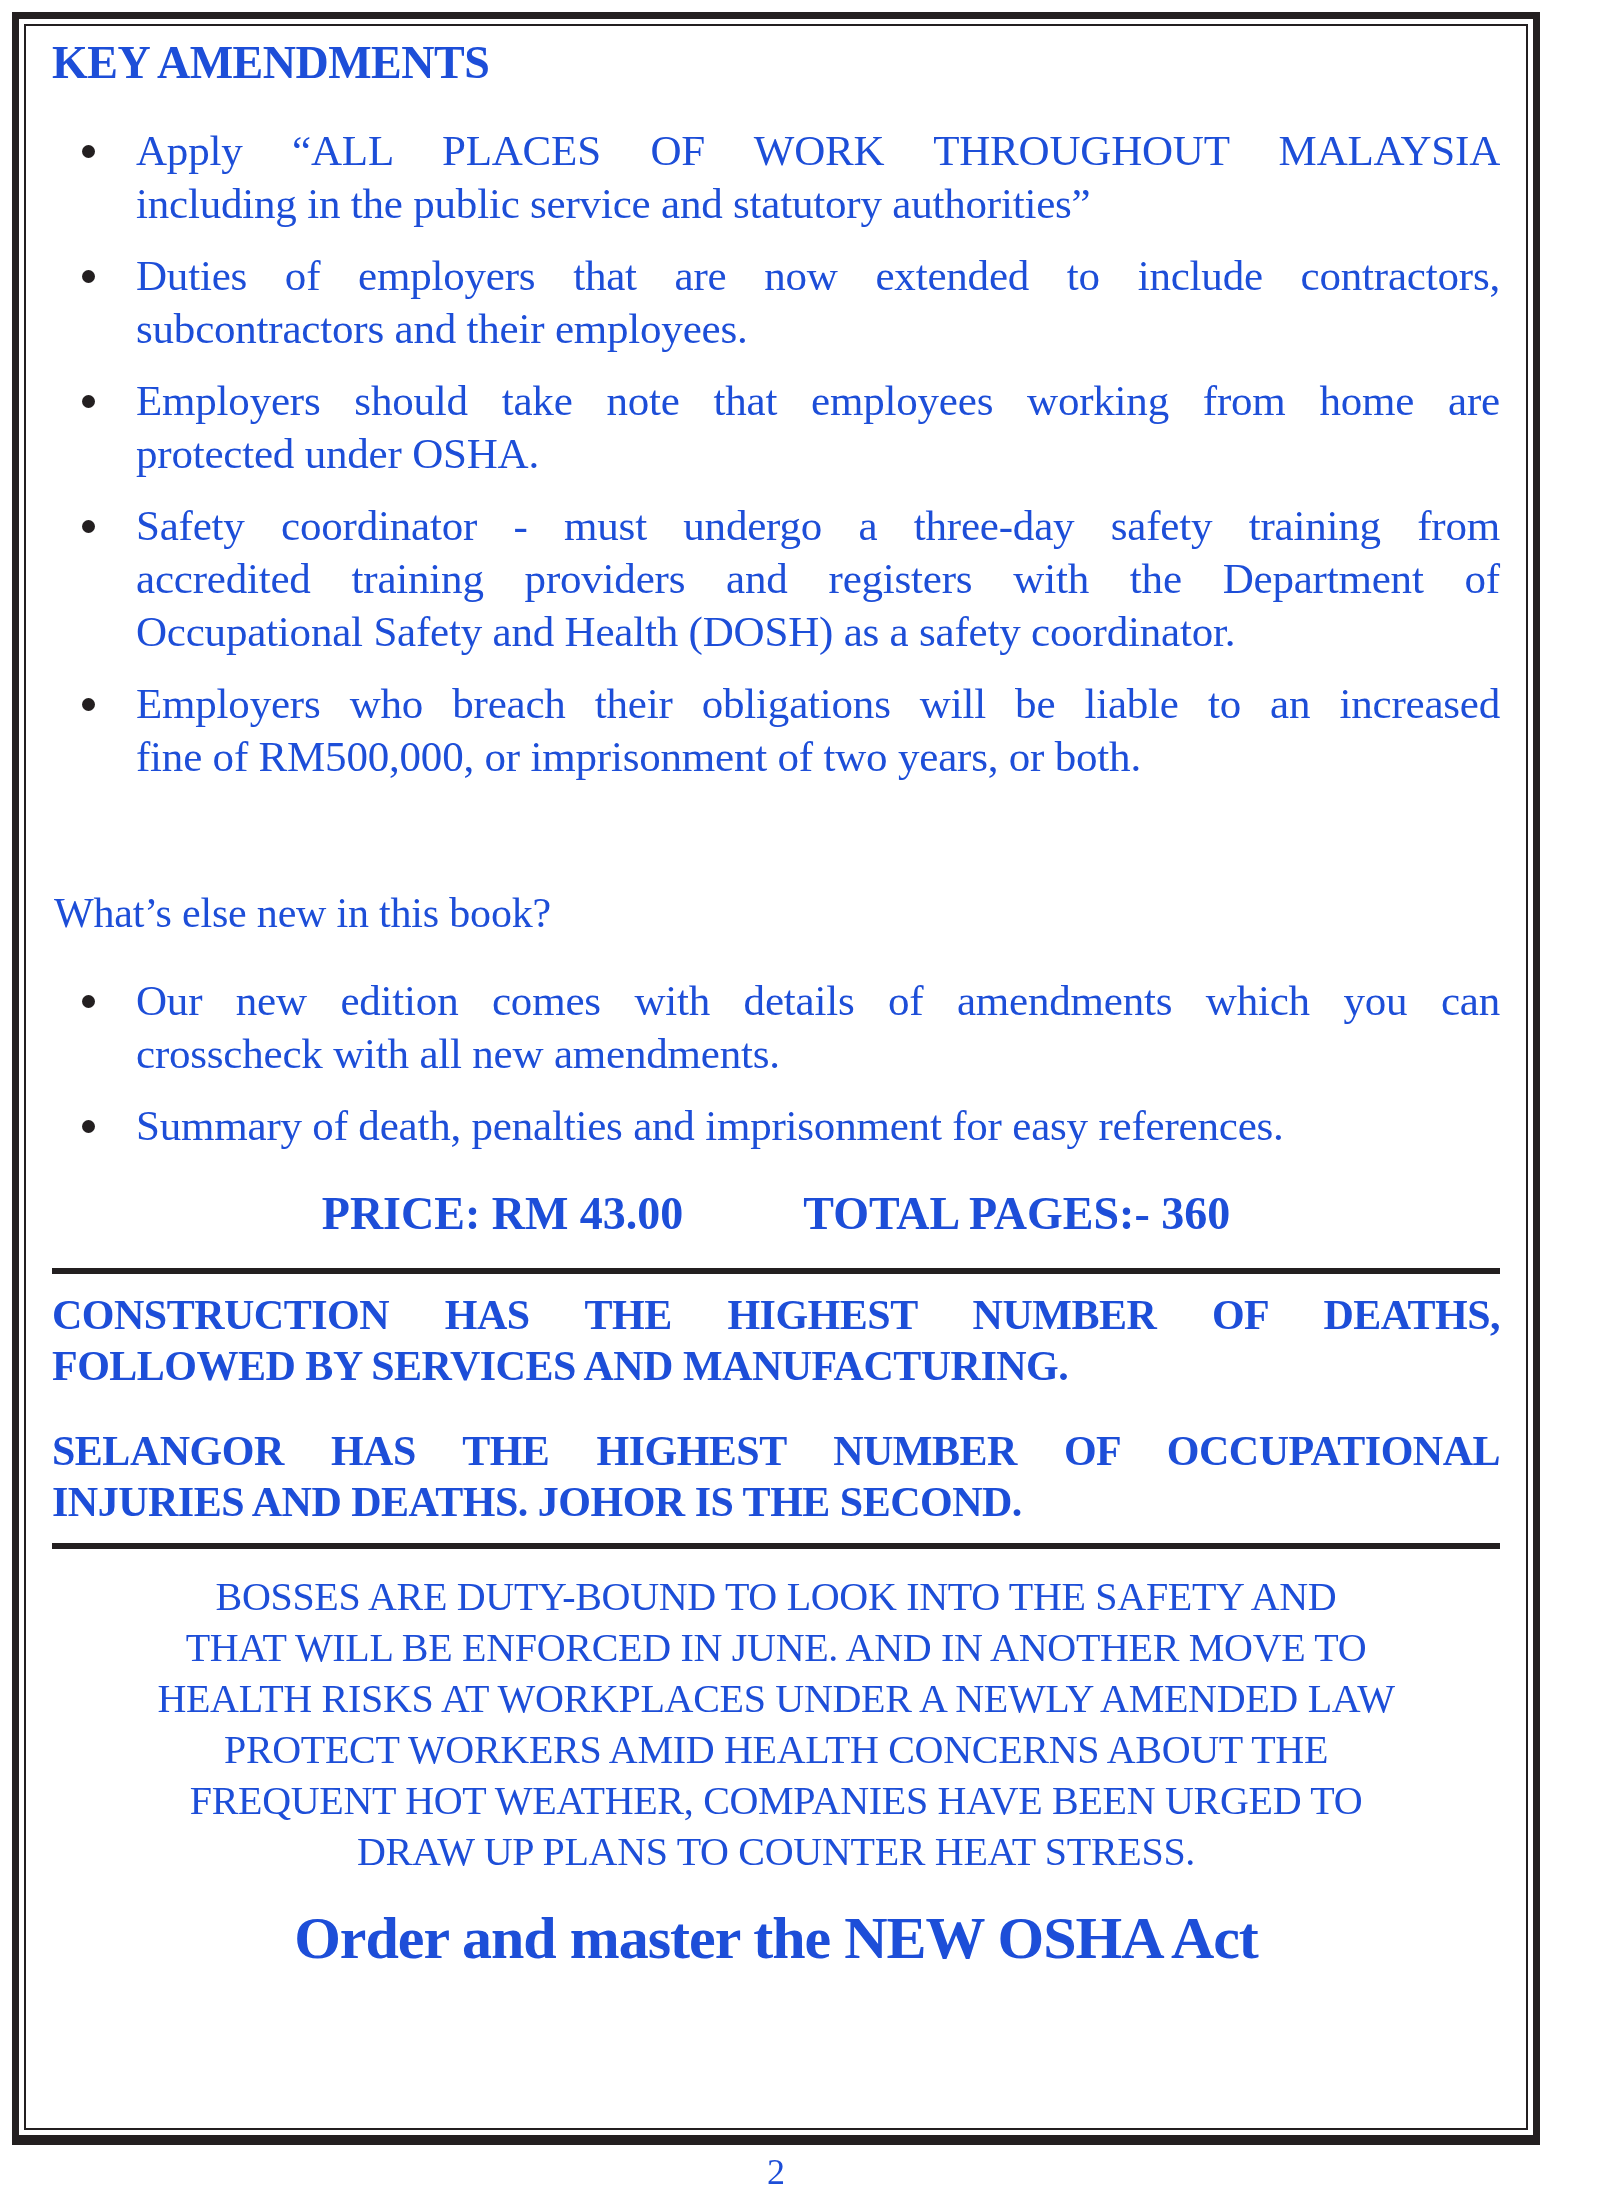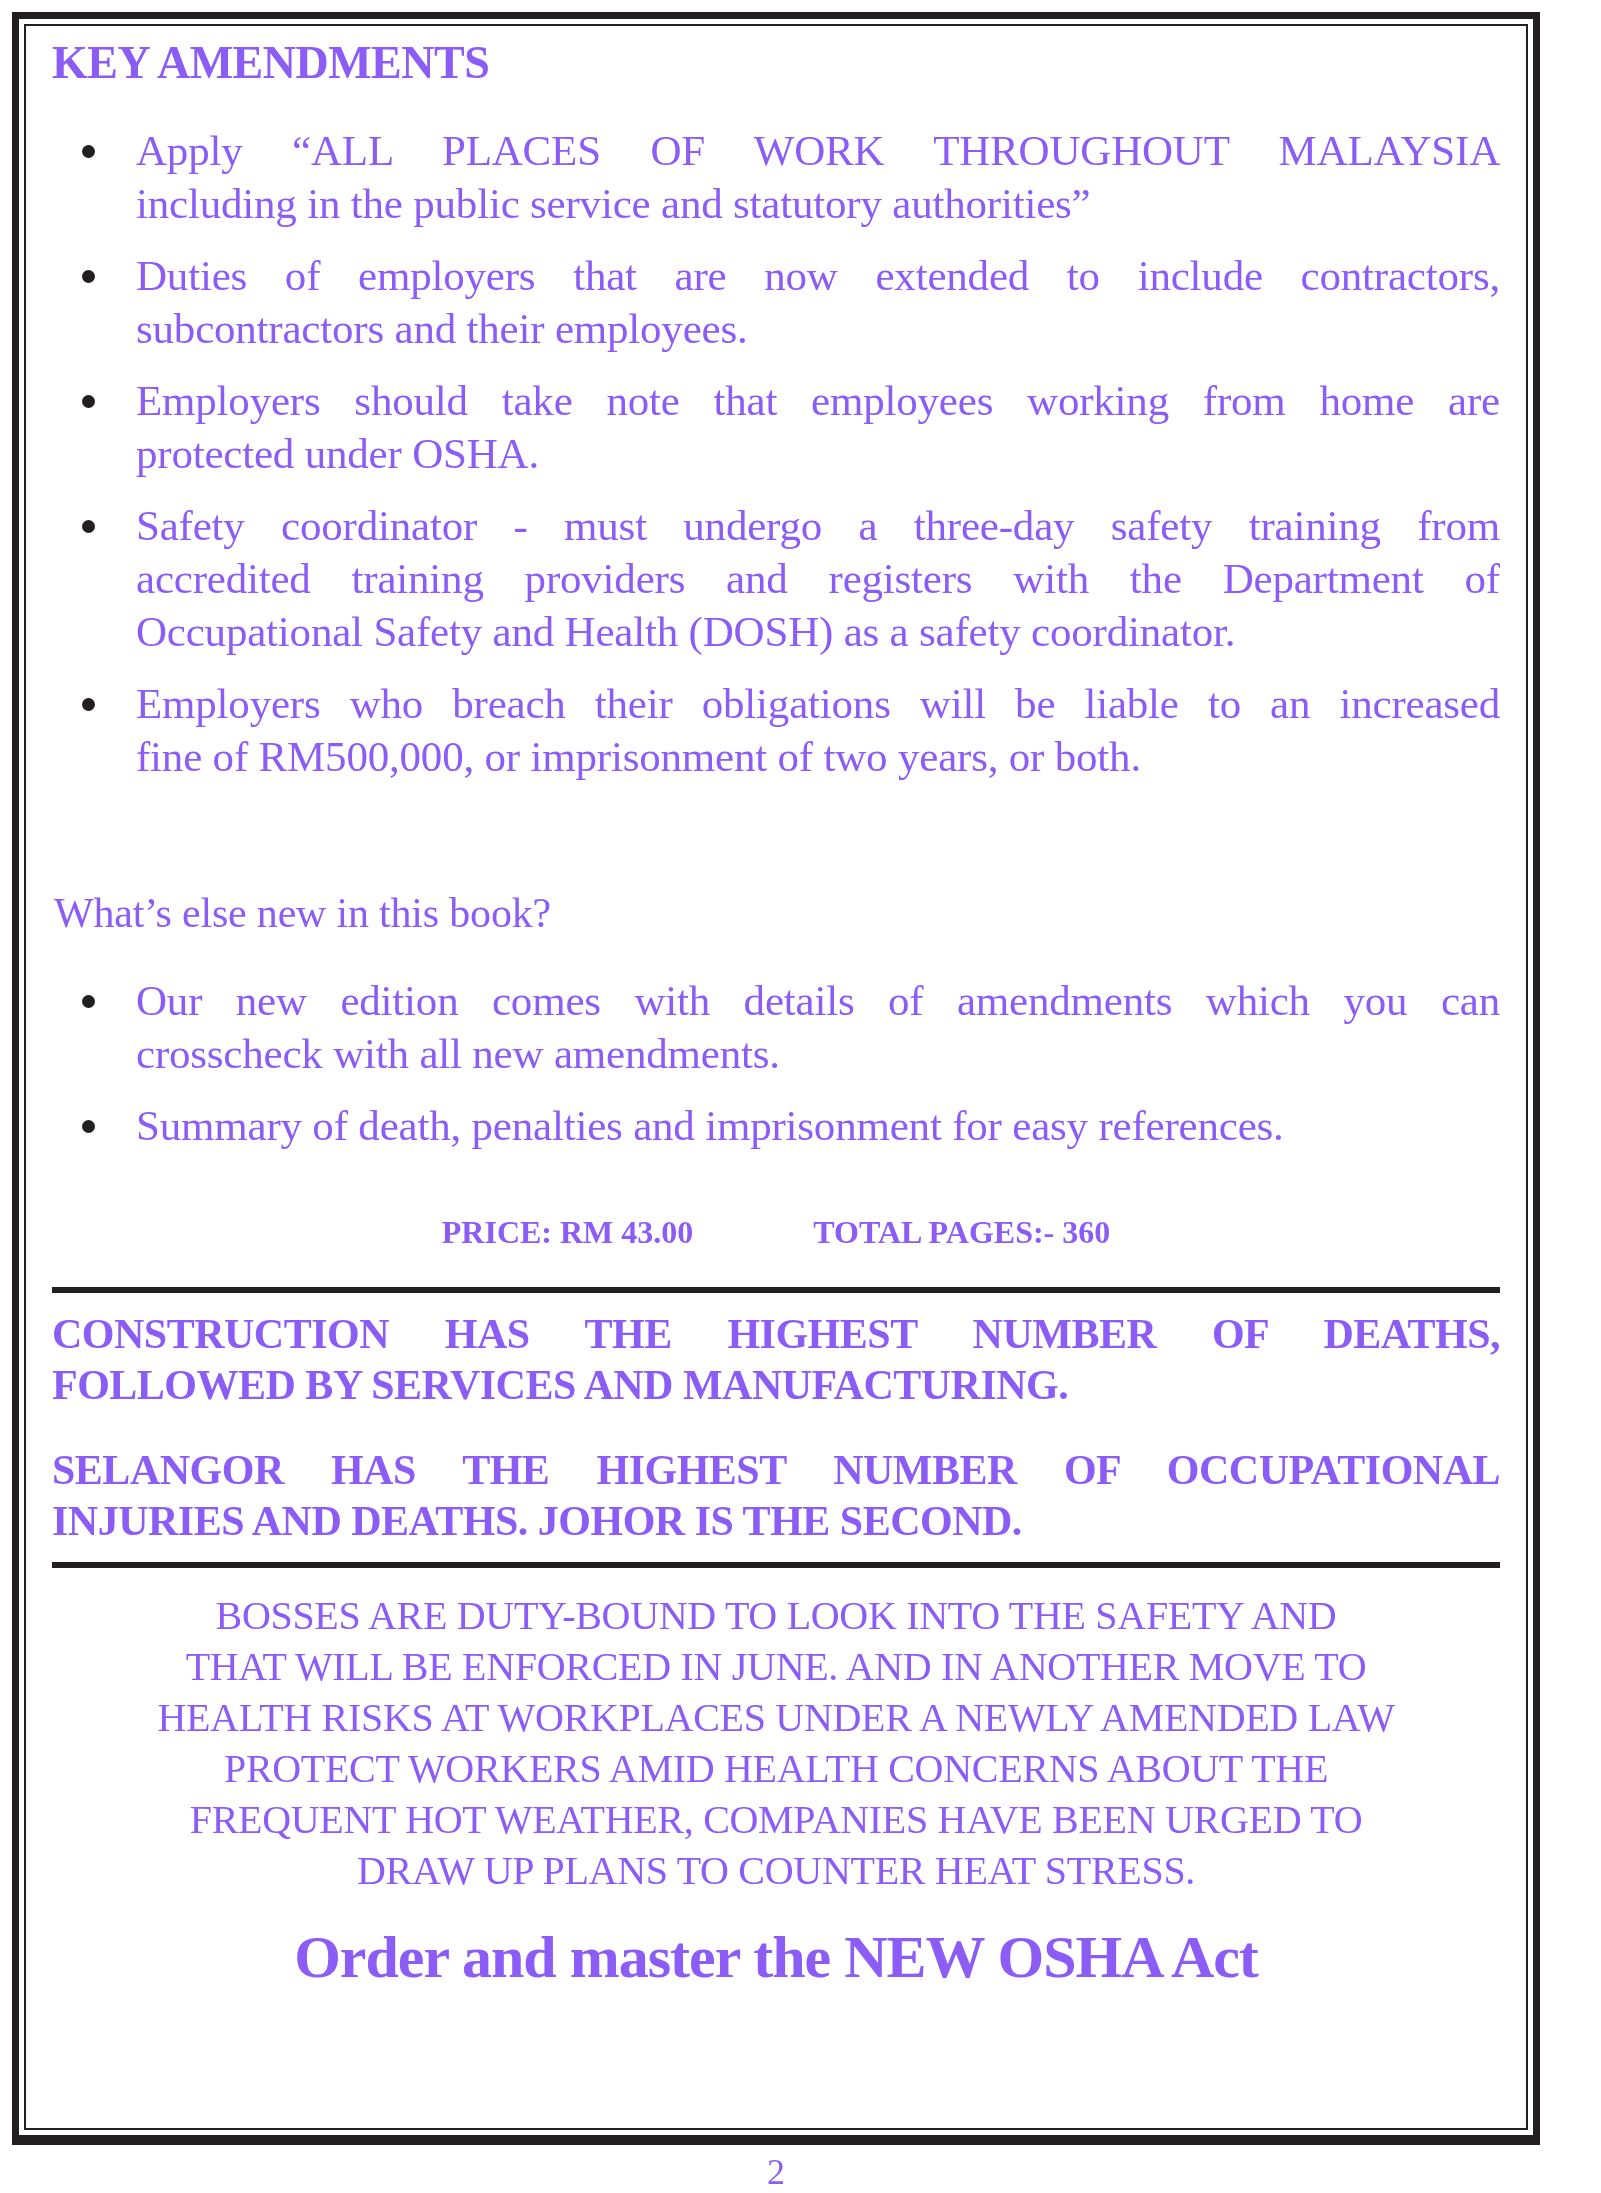--- a/index.html
+++ b/index.html
@@ -1,21 +1,21 @@
 <!DOCTYPE html>
 <html><head>
 <meta charset="utf-8">
 <style>
   html, body { margin: 0; padding: 0; background: #ffffff; }
   .page {
     position: relative;
     width: 1601px;
     height: 2193px;
     background: #ffffff;
-    color: #8b5cf6;
+    color: #1d4ed8;
     font-family: "Liberation Serif", serif;
     overflow: hidden;
   }
   .frame {
     position: absolute;
     top: 12px; left: 12px; right: 61px; bottom: 48px;
     border: 7px solid #231f20;
     border-bottom-width: 10px;
   }
   .frame-inner {
@@ -58,22 +58,22 @@
   .whats-new {
     margin: 104px 0 0 2px;
     font-size: 42px;
     line-height: 53px;
     letter-spacing: -0.2px;
   }
   .price-row {
     display: flex;
     justify-content: center;
     gap: 120px;
-    margin-top: 54px;
-    font-size: 32px;
+    margin-top: 35px;
+    font-size: 46px;
     line-height: 53px;
     font-weight: bold;
   }
   .rule {
     height: 0;
     border: none;
     border-top: 6px solid #231f20;
     margin: 28px 0 0 0;
   }
   .rule.rule-2 { margin-top: 15px; }

